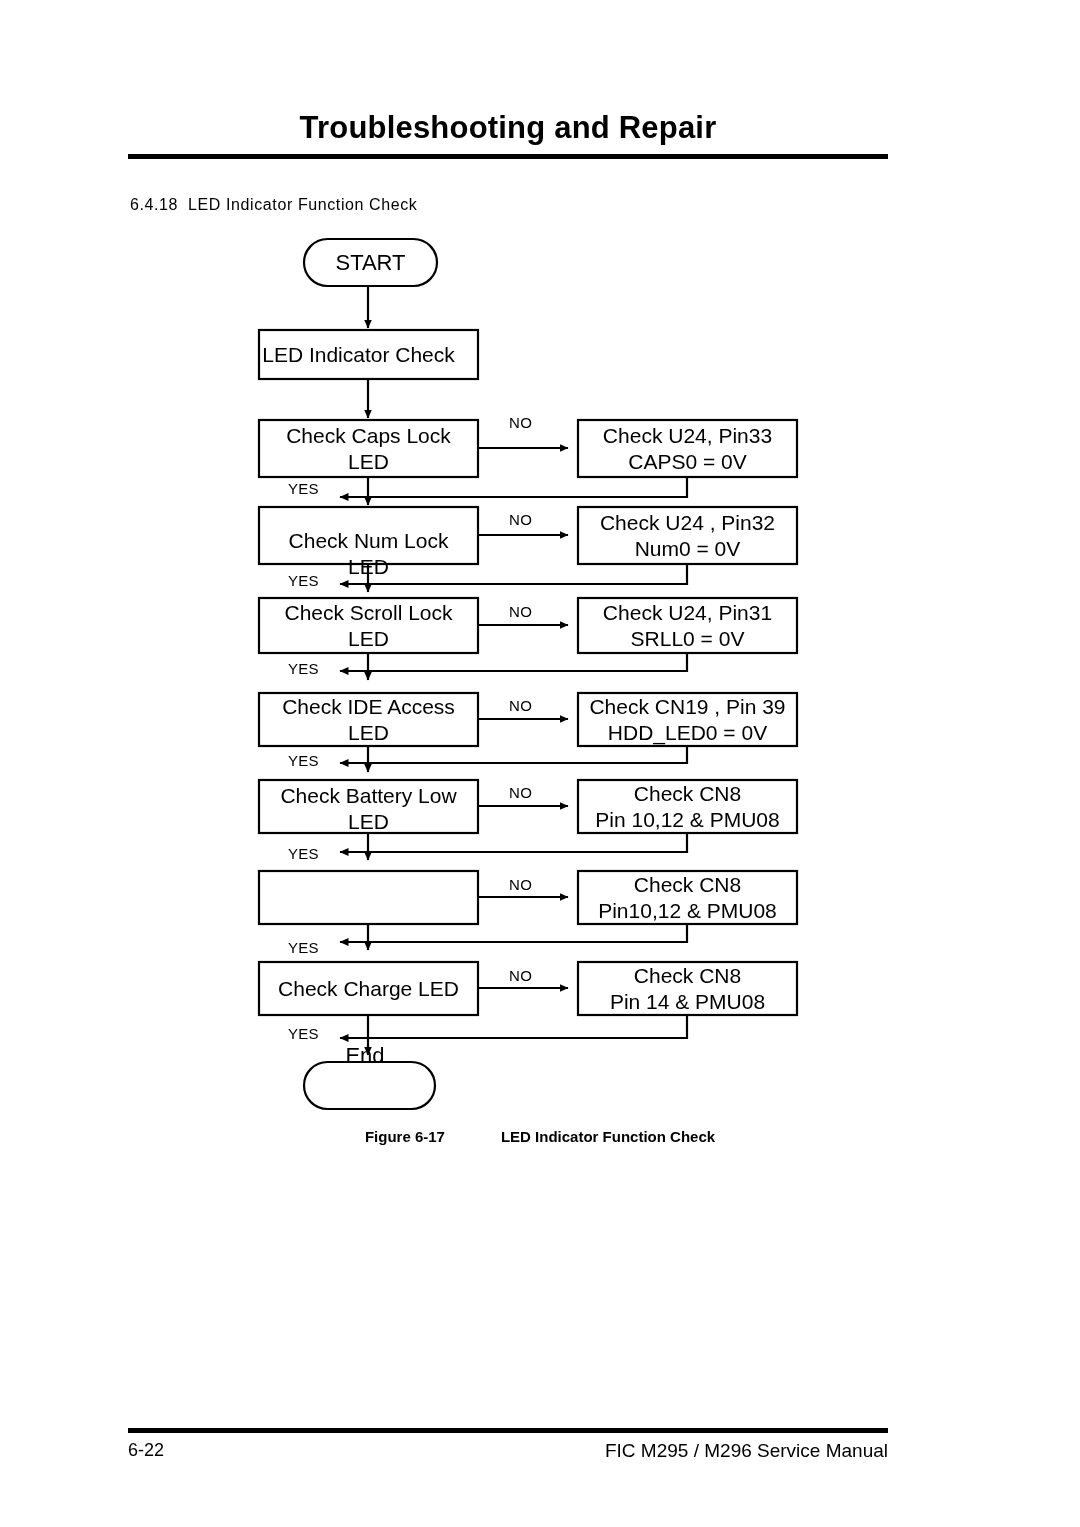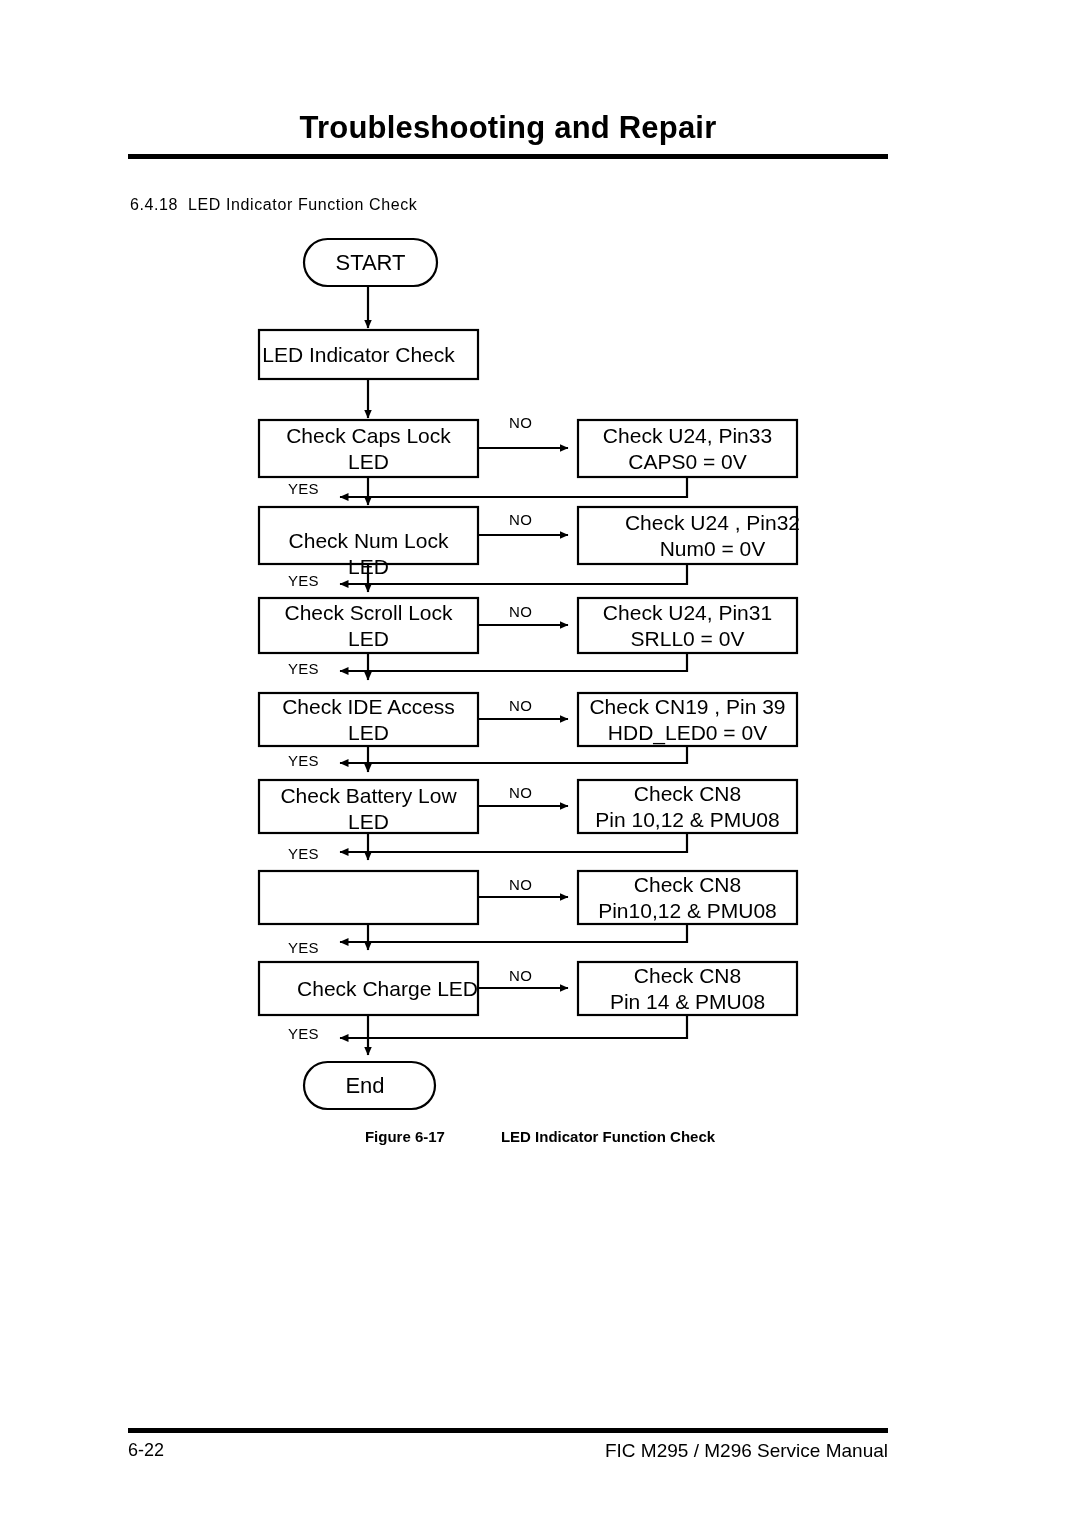--- a/index.html
+++ b/index.html
@@ -220,21 +220,21 @@
   </div>
   <div class="node-label" style="left:578px; top:420px; width:219px; height:57px;">
     <span>Check U24, Pin33</span>
     <span>CAPS0 = 0V</span>
   </div>
 
   <div class="node-label" style="left:259px; top:525px; width:219px; height:57px;">
     <span>Check Num Lock</span>
     <span>LED</span>
   </div>
-  <div class="node-label" style="left:578px; top:507px; width:219px; height:57px;padding-left:25px;">
+  <div class="node-label" style="left:578px; top:507px; width:219px; height:57px;">
     <span>Check U24 , Pin32</span>
     <span>Num0 = 0V</span>
   </div>
 
   <div class="node-label" style="left:259px; top:598px; width:219px; height:55px;">
     <span>Check Scroll Lock</span>
     <span>LED</span>
   </div>
   <div class="node-label" style="left:578px; top:598px; width:219px; height:55px;">
     <span>Check U24, Pin31</span>
@@ -257,29 +257,29 @@
   <div class="node-label" style="left:578px; top:780px; width:219px; height:53px;">
     <span>Check CN8</span>
     <span>Pin 10,12 &amp; PMU08</span>
   </div>
 
   <div class="node-label" style="left:578px; top:871px; width:219px; height:53px;">
     <span>Check CN8</span>
     <span>Pin10,12 &amp; PMU08</span>
   </div>
 
-  <div class="node-label" style="left:259px; top:962px; width:219px; height:53px;align-items:flex-end;">
+  <div class="node-label" style="left:259px; top:962px; width:219px; height:53px;">
     <span>Check Charge LED</span>
   </div>
   <div class="node-label" style="left:578px; top:962px; width:219px; height:53px;">
     <span>Check CN8</span>
     <span>Pin 14 &amp; PMU08</span>
   </div>
 
-  <div class="node-label oval" style="left:304px; top:1062px; width:122px; height:47px;">
+  <div class="node-label oval" style="left:304px; top:1032px; width:122px; height:47px;">
     <span>End</span>
   </div>
 
   <div class="edge-label" style="left:509px; top:415px;">NO</div>
   <div class="edge-label" style="left:509px; top:512px;">NO</div>
   <div class="edge-label" style="left:509px; top:604px;">NO</div>
   <div class="edge-label" style="left:509px; top:698px;">NO</div>
   <div class="edge-label" style="left:509px; top:785px;">NO</div>
   <div class="edge-label" style="left:509px; top:877px;">NO</div>
   <div class="edge-label" style="left:509px; top:968px;">NO</div>

